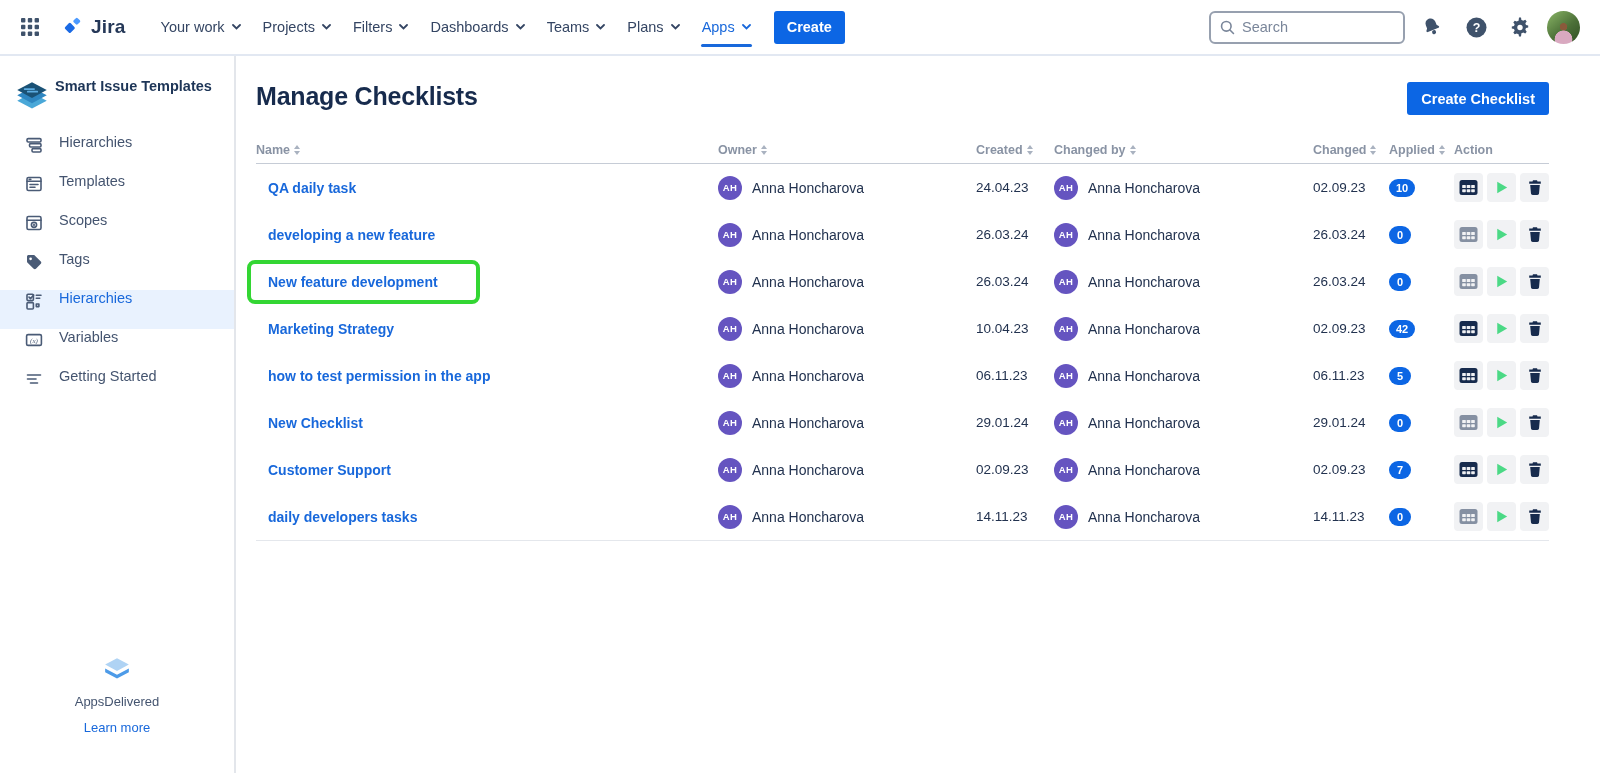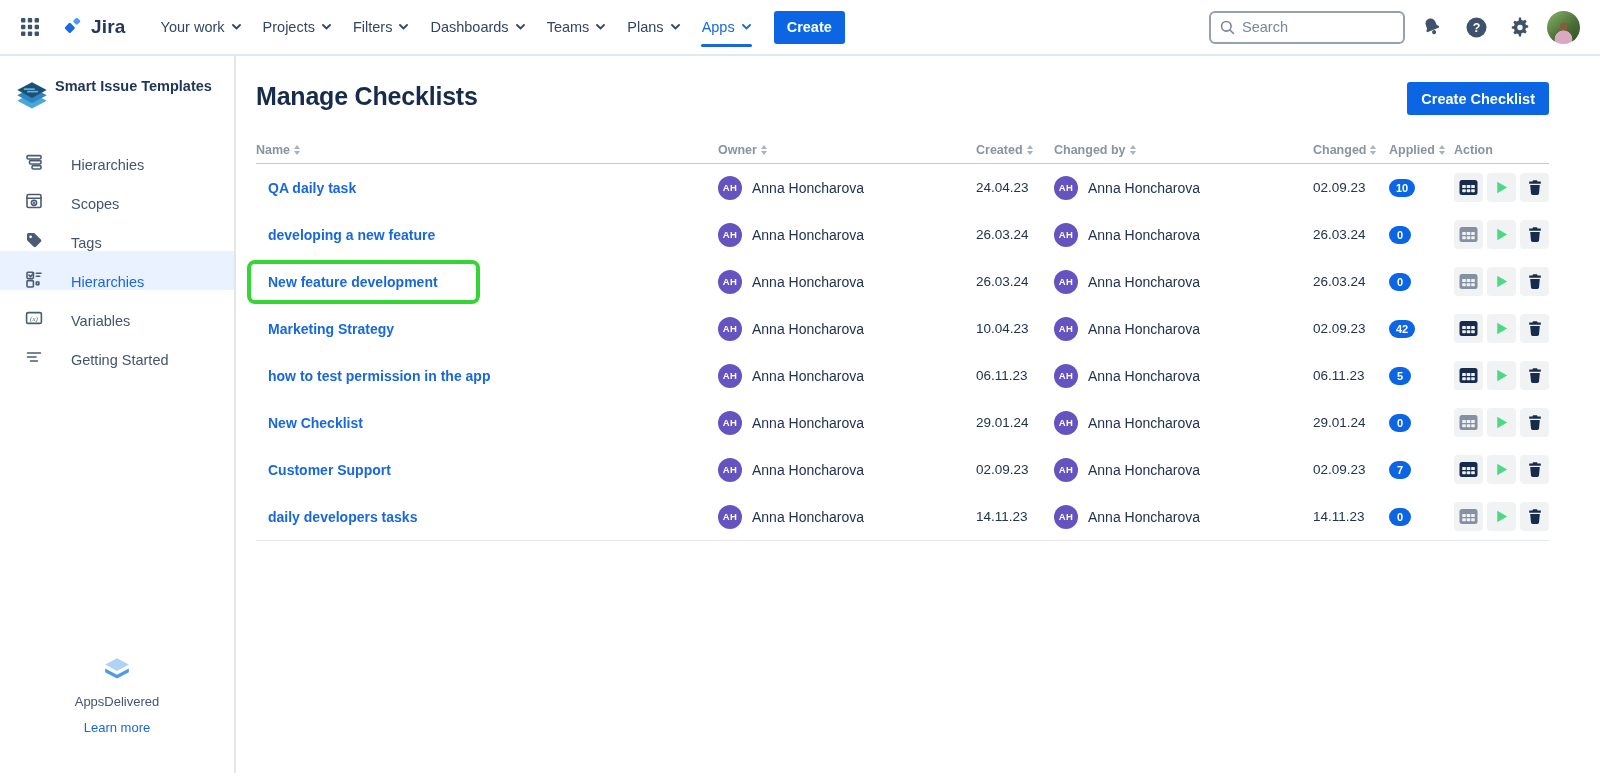--- a/index.html
+++ b/index.html
@@ -41,21 +41,21 @@
   
   .page { display:flex; height:717px; }
   .sidebar { width:236px; border-right:2px solid #E3E6EB; position:relative; flex-shrink:0;
     padding-top:22px; background:#fff; }
   .main { flex:1; padding:26px 52px 0 20px; position:relative; }
 
   
   .app-head { display:flex; align-items:flex-start; gap:3px; padding:0 10px 0 12px; }
   .app-head .app-title { font-size:14.5px; font-weight:600; color:#1D3557; line-height:1.2; }
   .side-nav { margin-top:16px; }
-  .side-item { display:flex; align-items:flex-end; gap:26px; height:39px; padding-left:23px;
+  .side-item { display:flex; align-items:flex-start; gap:14px; height:39px; padding-left:23px;
     font-size:14.5px; color:#44546F; cursor:pointer; }
   .side-item .icon-slot { width:22px; height:22px; display:flex; align-items:center;
     justify-content:center; color:#4A5B76; }
   .side-item.active { background:var(--sidebar-active-bg,#E9F2FE); color:var(--link-blue,#1868DB); }
   .side-footer { position:absolute; bottom:38px; left:0; right:0; display:flex;
     flex-direction:column; align-items:center; gap:11px; }
   .side-footer .brand { font-size:13px; color:#44546F; }
   .side-footer .learn-more { font-size:13px; color:var(--link-blue,#1868DB); cursor:pointer;
     text-decoration:none; }
 
@@ -245,20 +245,33 @@
               <g fill="none" stroke="currentColor" stroke-width="1.6" stroke-linecap="round" stroke-linejoin="round">
                 <rect x="3" y="3.6" width="14" height="3.4" rx="1.2"></rect>
                 <rect x="5.5" y="8.6" width="11.5" height="3.4" rx="1.2"></rect>
                 <rect x="8" y="13.6" width="9" height="3.4" rx="1.2"></rect>
               </g>
             </svg>
           </span>
           <span>Hierarchies</span>
         </div>
 
+        <div class="side-item">
+          <span class="icon-slot">
+            <svg width="20" height="20" viewBox="0 0 20 20">
+              <g fill="none" stroke="currentColor" stroke-width="1.6" stroke-linecap="round" stroke-linejoin="round">
+                <rect x="3" y="3.5" width="14" height="13" rx="1.5"></rect>
+                <path d="M3 7.2h14"></path>
+                <path d="M5.2 5.4h1.6"></path>
+                <path d="M6 10.5h8M6 13.3h5"></path>
+              </g>
+            </svg>
+          </span>
+          <span>Templates</span>
+        </div>
 
         <div class="side-item">
           <span class="icon-slot">
             <svg width="20" height="20" viewBox="0 0 20 20">
               <g fill="none" stroke="currentColor" stroke-width="1.6" stroke-linecap="round" stroke-linejoin="round">
                 <rect x="3" y="3.5" width="14" height="13" rx="1.5"></rect>
                 <path d="M3 7.2h14"></path>
                 <circle cx="10" cy="11.8" r="2.6"></circle>
                 <circle cx="10" cy="11.8" r="0.4"></circle>
               </g>

